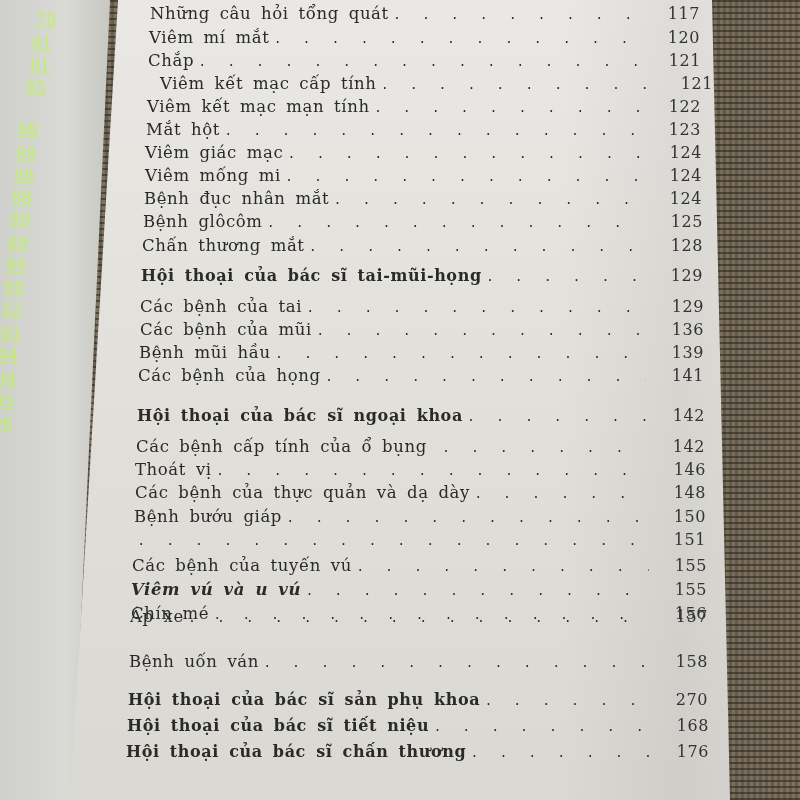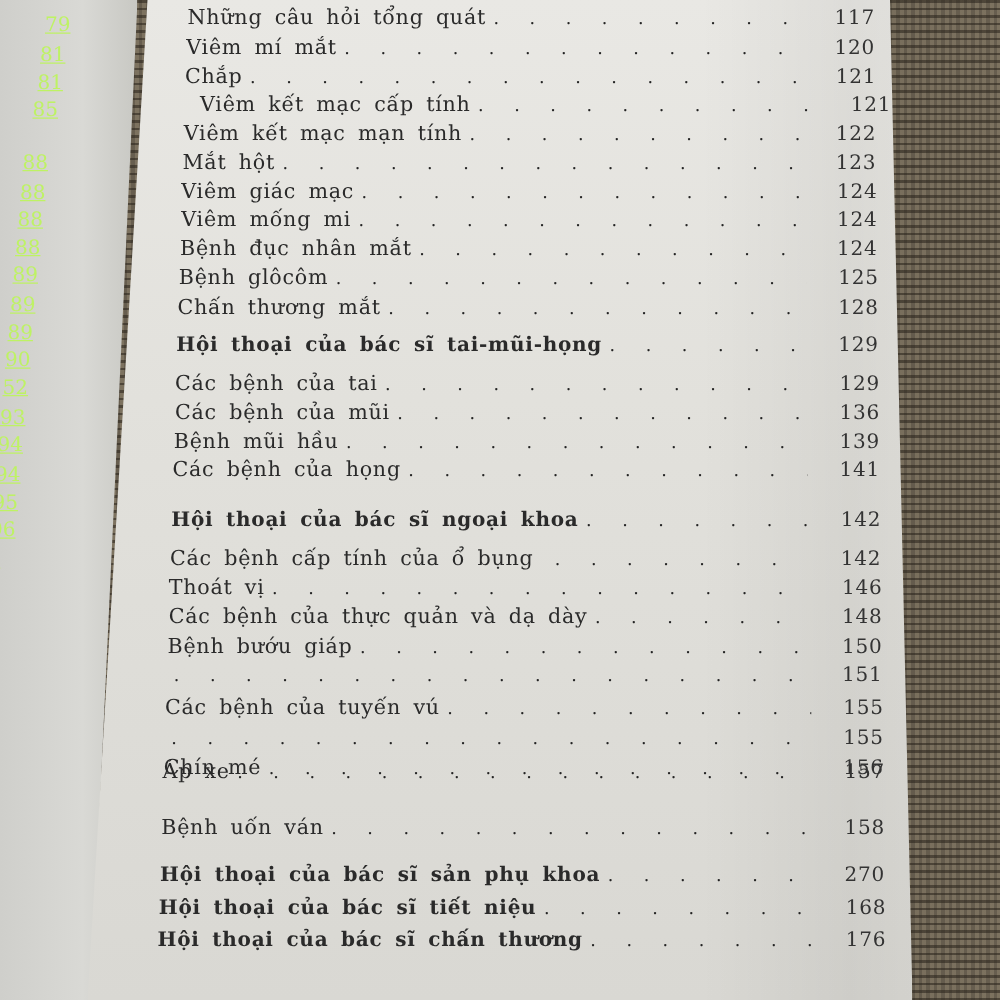--- a/index.html
+++ b/index.html
@@ -165,20 +165,21 @@
     <div class="row" style="top: 530px; left: 133px; width: 573px;">
       <span class="dots"></span>
       <span class="page">151</span>
     </div>
     <div class="row" style="top: 556px; left: 132px; width: 575px;">
       <span class="title">Các bệnh của tuyến vú</span>
       <span class="dots"></span>
       <span class="page">155</span>
     </div>
     <div class="row italic" style="top: 580px; left: 131px; width: 576px;">
+      <span class="title">Viêm vú và u vú</span>
       <span class="dots"></span>
       <span class="page">155</span>
     </div>
     <div class="row" style="top: 604px; left: 131px; width: 576px;">
       <span class="title">Chín mé</span>
       <span class="dots"></span>
       <span class="page">156</span>
     </div>
     <div class="row" style="top: 607px; left: 130px; width: 578px;">
       <span class="title">Áp xe</span>

